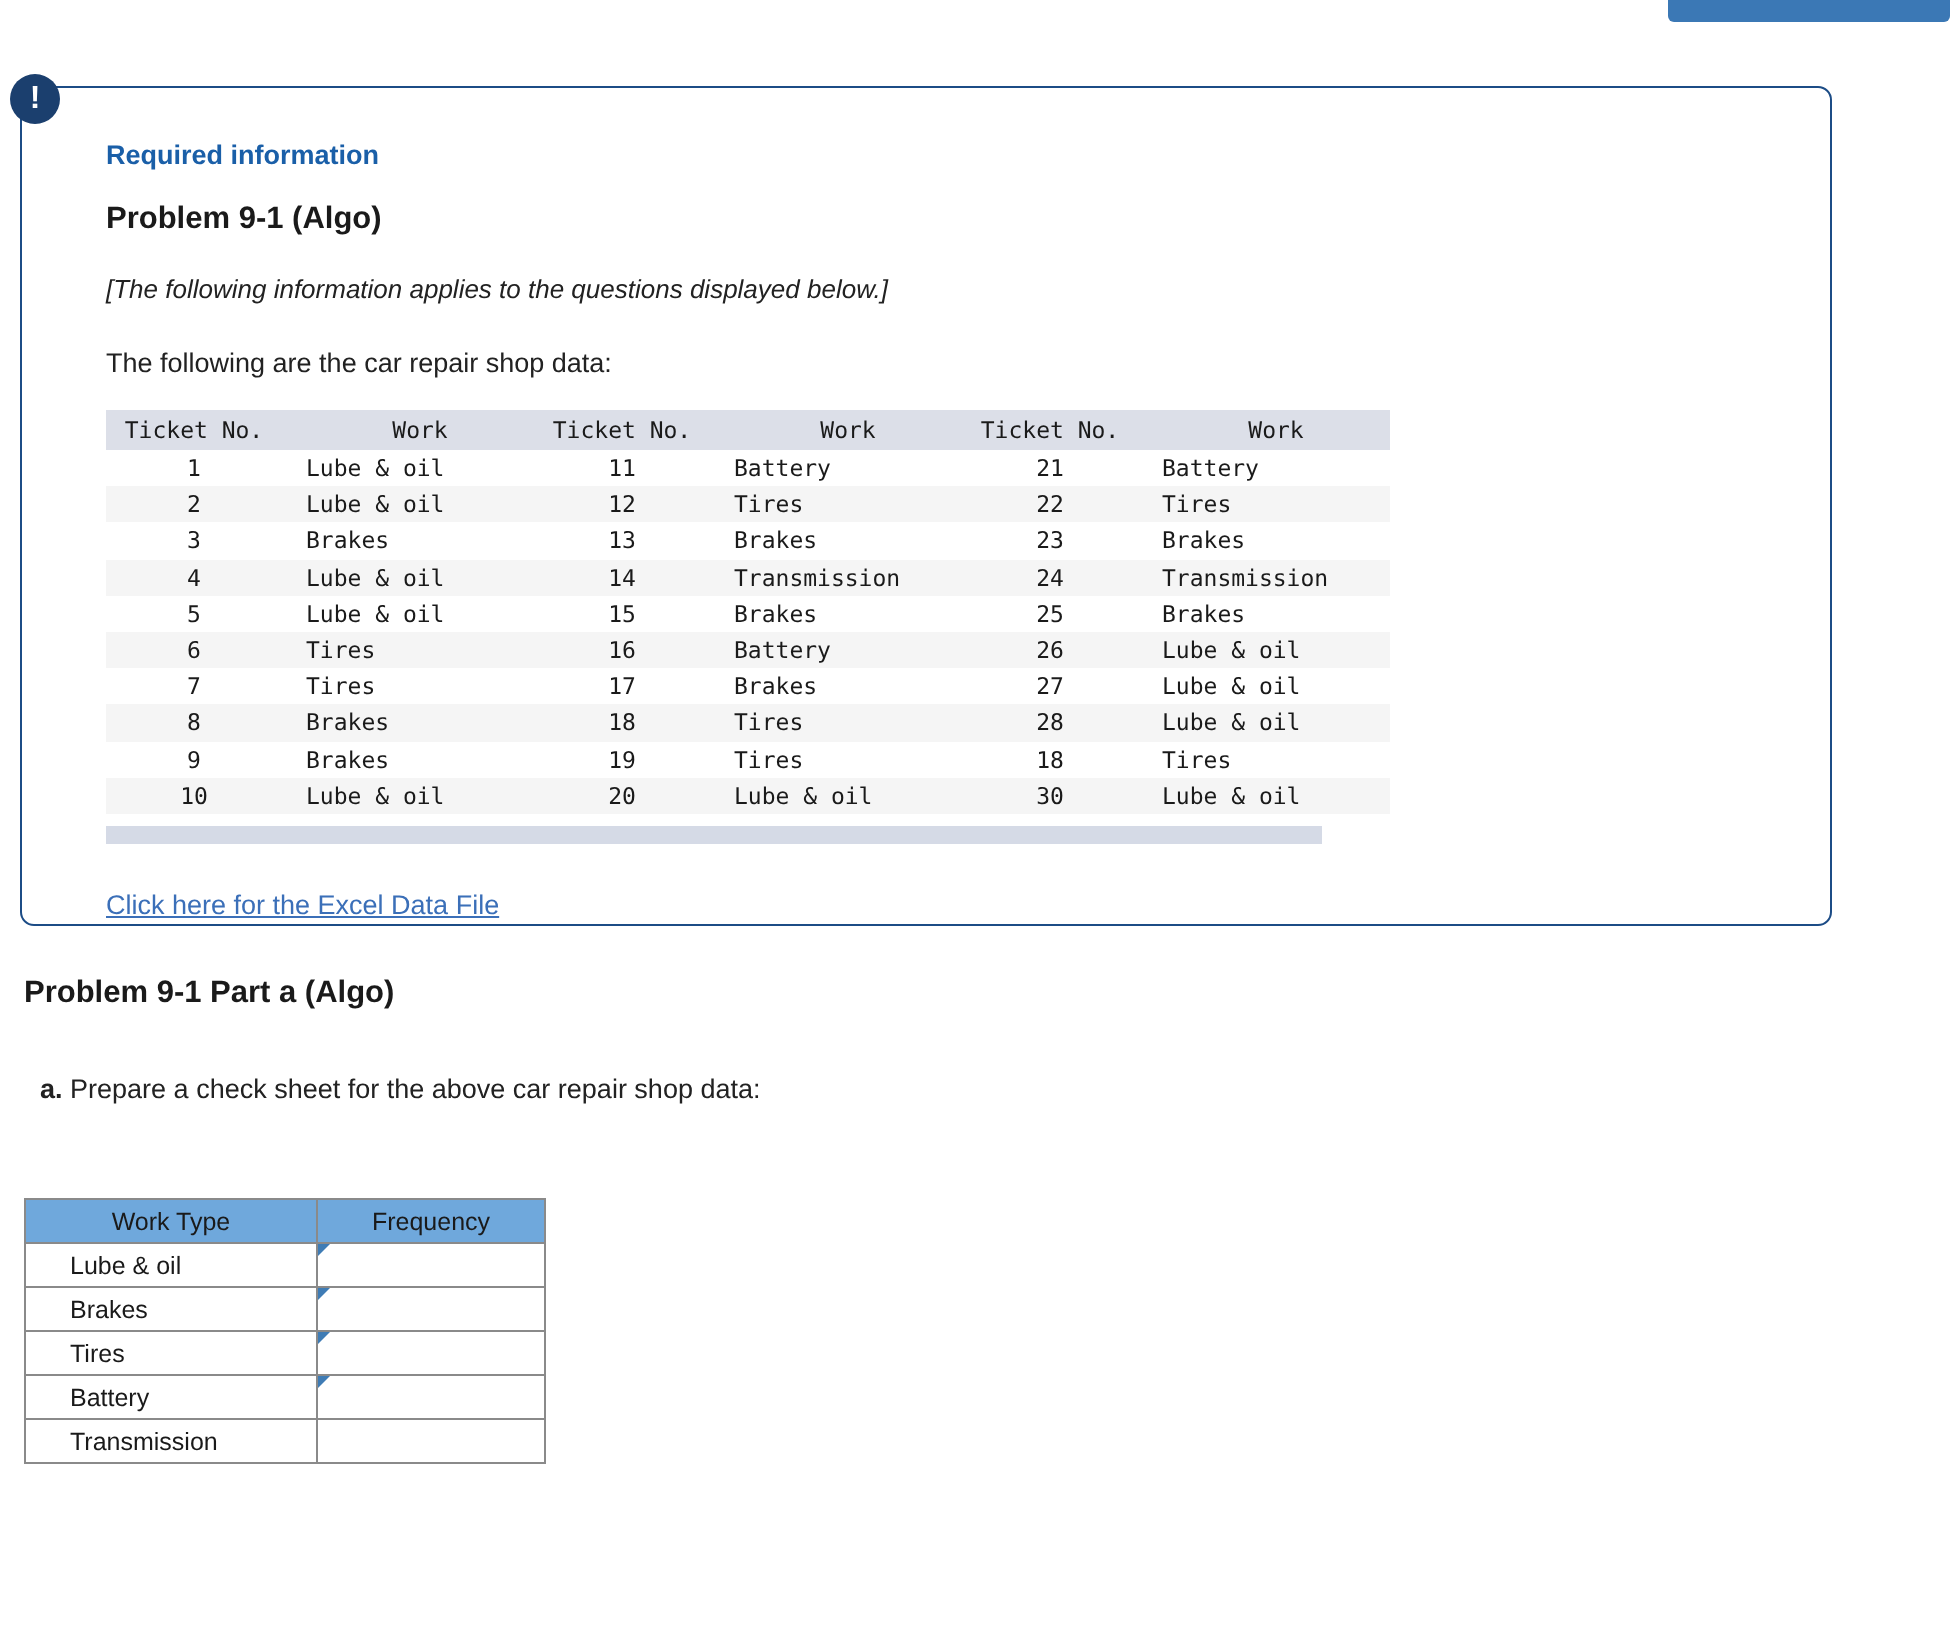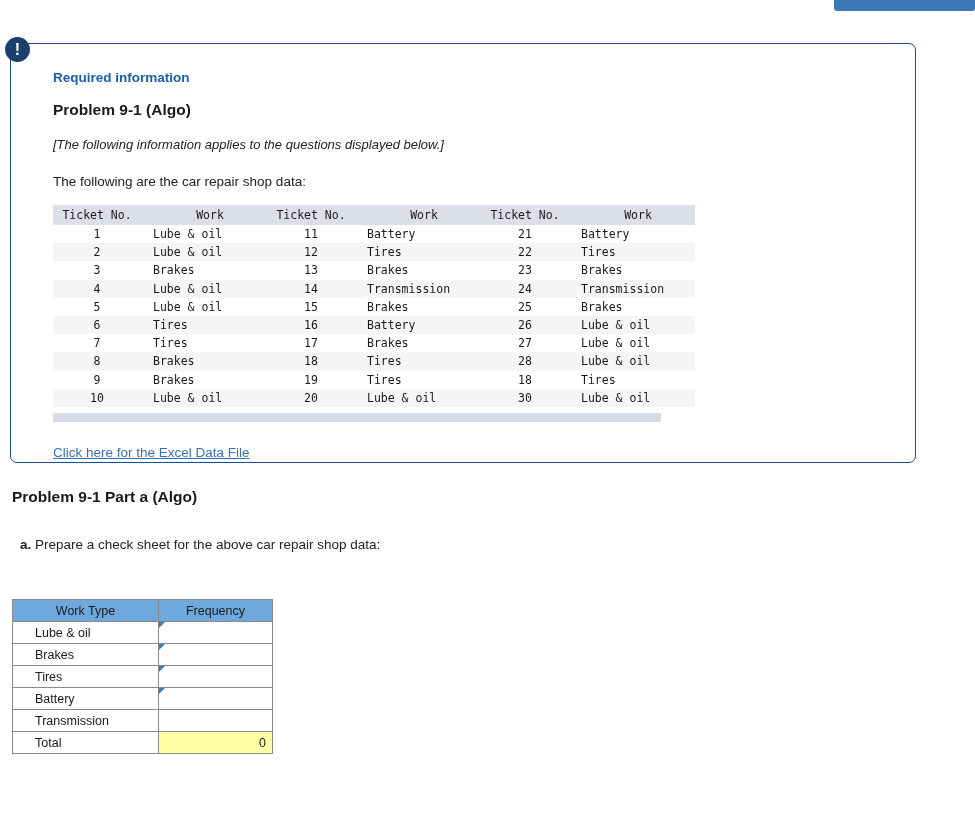--- a/index.html
+++ b/index.html
@@ -362,18 +362,14 @@
         <td class="cs-value cs-input"></td>
       </tr>
       <tr>
         <td class="cs-label">Battery</td>
         <td class="cs-value cs-input"></td>
       </tr>
       <tr>
         <td class="cs-label">Transmission</td>
         <td class="cs-value cs-dotted"></td>
       </tr>
-      <tr>
-        <td class="cs-label cs-label-row-total">Total</td>
-        <td class="cs-value cs-total">0</td>
-      </tr>
     </tbody>
 </table>
 
 </body></html>

